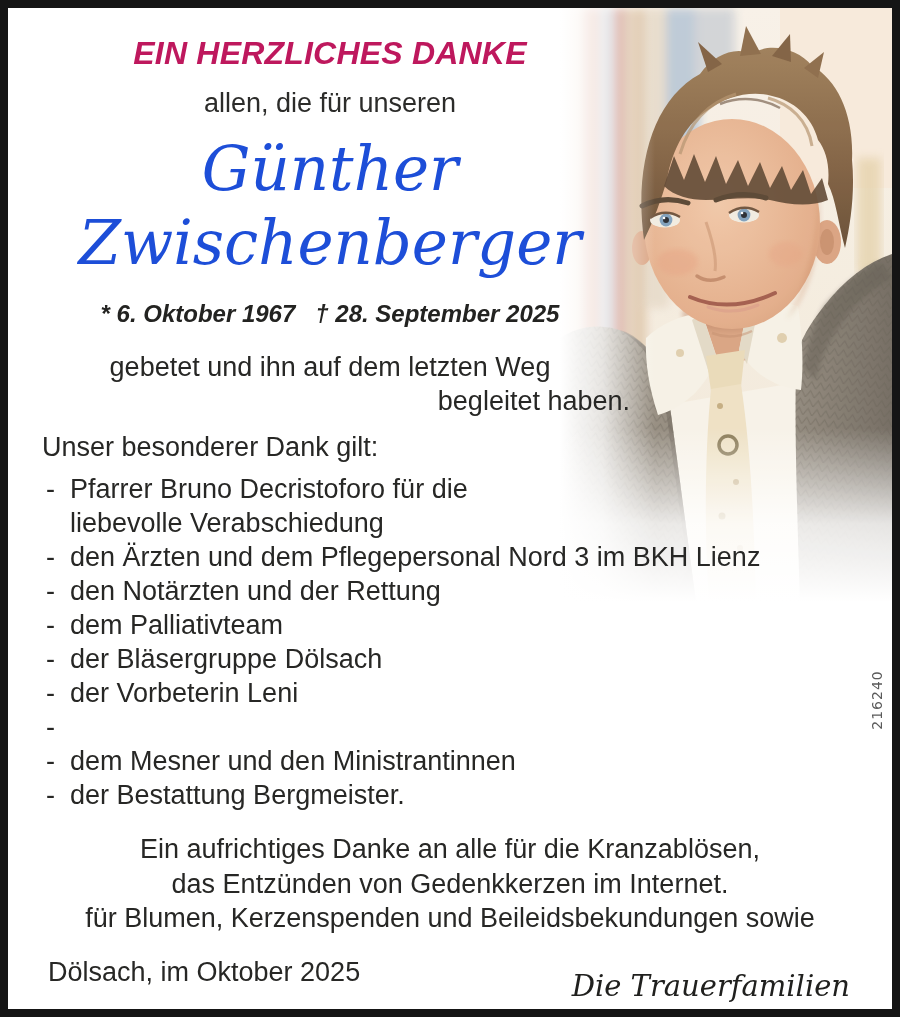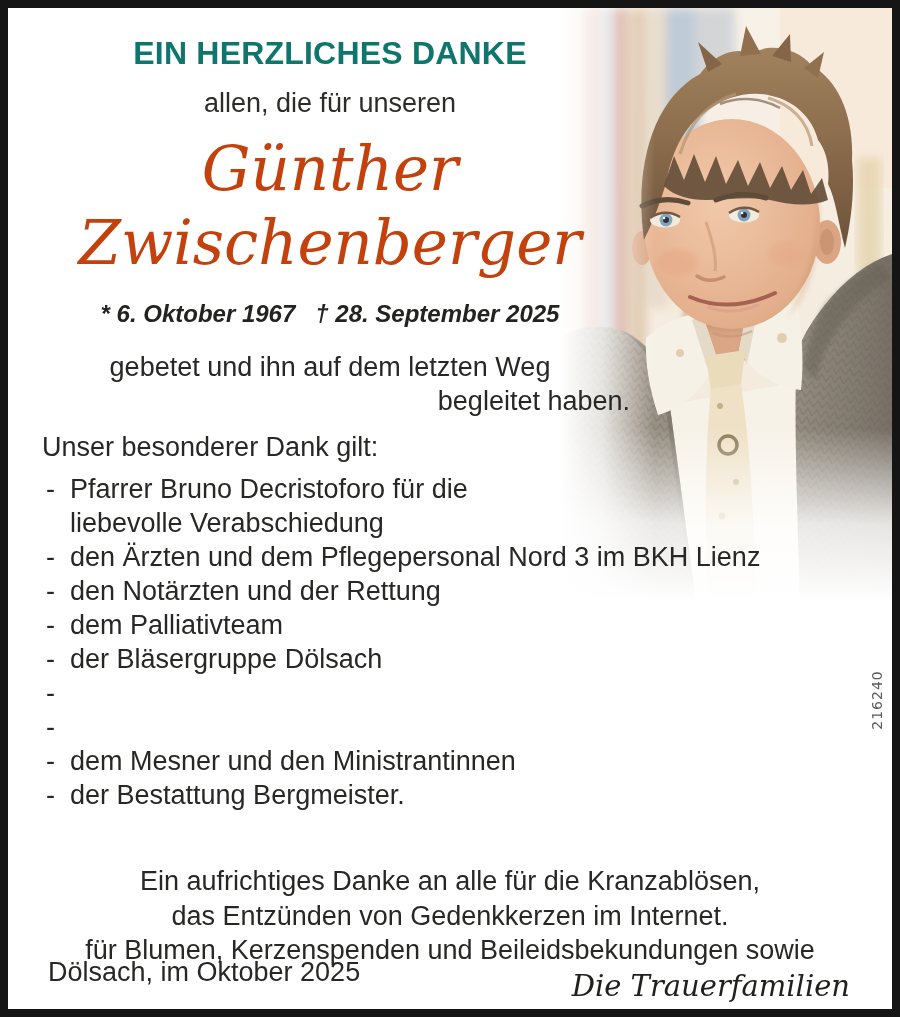--- a/index.html
+++ b/index.html
@@ -3,33 +3,33 @@
 <meta charset="utf-8">
 <style>
   html,body { margin:0; padding:0; background:#ffffff; }
   .card {
     position:relative; width:900px; height:1017px; box-sizing:border-box;
     background:#ffffff; border:8px solid #151515; overflow:hidden;
     font-family:"Liberation Sans", sans-serif; color:#272725;
   }
   .abs { position:absolute; }
   .center-col { left:22px; width:600px; text-align:center; }
-  .title { top:27px; font-size:32px; font-weight:bold; letter-spacing:.2px; color:#0f766e; }
+  .title { top:27px; font-size:32px; font-weight:bold; font-style:italic; letter-spacing:.2px; color:#be185d; }
   .intro { top:80px; font-size:27px; color:#2c2c2a; }
-  .name  { font-family:"DejaVu Serif", serif; font-style:italic; font-size:61px; line-height:1; color:#c2410c; }
+  .name  { font-family:"DejaVu Serif", serif; font-style:italic; font-size:61px; line-height:1; color:#1d4ed8; }
   .name1 { top:130px; }
   .name2 { top:204px; }
   .dates { top:292px; font-size:24px; font-weight:bold; font-style:italic; display:flex; justify-content:center; gap:20px; color:#232321; }
   .lead1 { top:344px; font-size:27px; }
   .lead2 { top:378px; font-size:27px;text-align:right; }
   .thanks-heading { left:34px; top:424px; font-size:27px; }
   .thanks-list { left:38px; top:464px; width:840px; }
   .thanks-row { display:flex; height:34px; align-items:center; font-size:27px; }
   .thanks-row .dash { width:24px; flex:0 0 24px; }
-  .closing { left:0; right:0; top:824px; text-align:center; font-size:27px; line-height:34.5px;margin-top:32px; }
+  .closing { left:0; right:0; top:824px; text-align:center; font-size:27px; line-height:34.5px; }
   .footer-left  { left:40px; top:949px; font-size:27px; }
   .footer-right { right:42px; top:961px; font-family:"DejaVu Serif", serif; font-style:italic; font-size:29px; color:#20201e; }
   .side-code {
     left:824px; top:684px; width:90px; height:16px; transform:rotate(-90deg);
     font-family:"DejaVu Sans", sans-serif; font-size:14px; color:#5a5a5a;
     letter-spacing:1px; text-align:center; line-height:16px;
   }
   .photo { left:552px; top:0; width:332px; height:594px; }
   .photo svg { display:block; width:332px; height:594px; }
 </style>
@@ -217,20 +217,21 @@
       <span class="txt">dem Palliativteam</span>
     </div>
 
     <div class="thanks-row">
       <span class="dash">-</span>
       <span class="txt">der Bläsergruppe Dölsach</span>
     </div>
 
     <div class="thanks-row">
       <span class="dash">-</span>
+      <span class="txt">der Vorbeterin Leni</span>
     </div>
 
     <div class="thanks-row">
       <span class="dash">-</span>
     </div>
 
     <div class="thanks-row">
       <span class="dash">-</span>
       <span class="txt">dem Mesner und den Ministrantinnen</span>
     </div>

